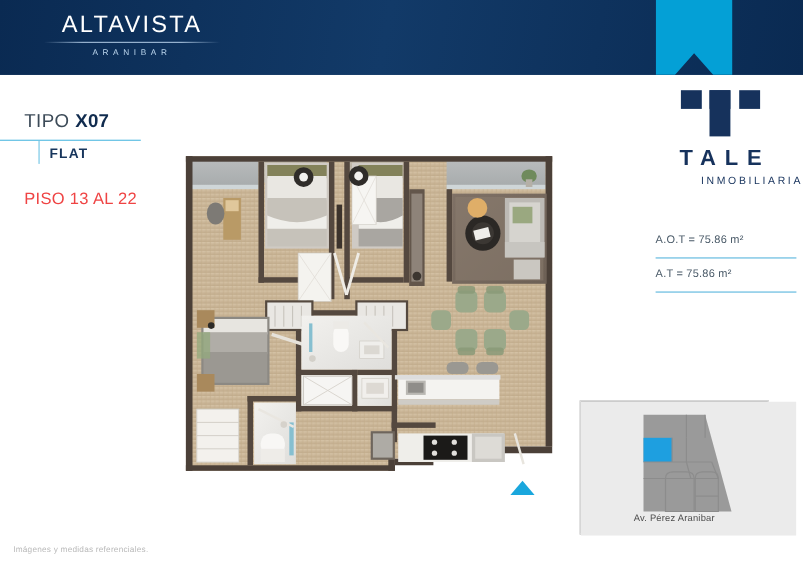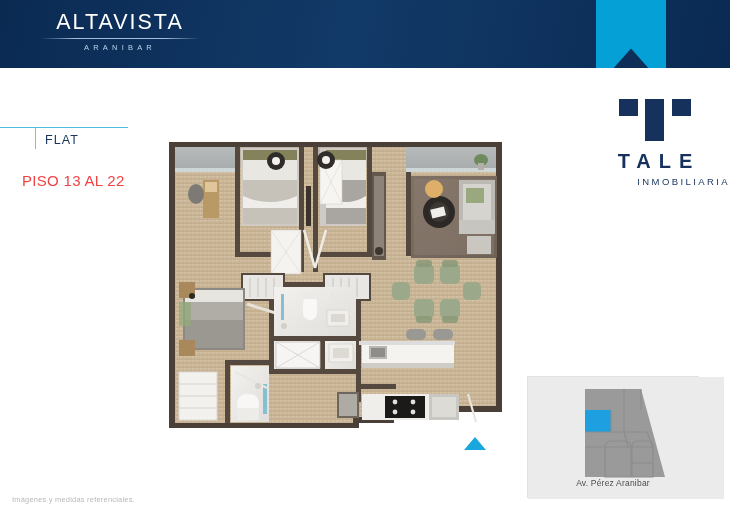--- a/index.html
+++ b/index.html
@@ -68,36 +68,36 @@
   .cyan-rule {
     position: absolute; left: 0px; top: 127px;
     width: 128px; height: 1.4px; background: #4fb9e0;
   }
   .cyan-tick {
     position: absolute; left: 35px; top: 128px;
     width: 1.4px; height: 21px; background: #6ec3e4;
   }
   .flat-label {
     position: absolute; left: 45px; top: 133px;
-    font-size: 12.5px; font-weight: 400; letter-spacing: 1.1px;
+    font-size: 12.5px; font-weight: 700; letter-spacing: 1.1px;
     color: #17355c;
   }
   .piso-label {
     position: absolute; left: 22px; top: 172px;
     font-size: 15px; color: #ef4444; letter-spacing: 0.3px;
     white-space: nowrap;
   }
 
   .footnote {
     position: absolute; left: 12px; top: 495px;
     font-size: 7.5px; color: #b9b9b9; letter-spacing: 0.2px;
   }
 
   
-  .tale-logo { position: absolute; left: 580px; top: 99px; width: 150px; }
+  .tale-logo { position: absolute; left: 580px; top: 82px; width: 150px; }
   .tale-mark { position: relative; width: 72px; height: 42px; margin: 0 auto; }
   .tale-sq {
     position: absolute; top: 0; width: 19px; height: 17px; background: #16325c;
   }
   .tale-sq.a { left: 0; }
   .tale-sq.b { left: 26px; }
   .tale-sq.c { left: 53px; }
   .tale-stem {
     position: absolute; left: 26px; top: 0; width: 19px; height: 42px; background: #16325c;
   }
@@ -115,21 +115,21 @@
   
   .areas { position: absolute; left: 596px; top: 213px; width: 128px; }
   .area-row { font-size: 10px; color: #4a5a68; letter-spacing: 0.2px; white-space: nowrap; }
   .area-row.first { padding-bottom: 10px; }
   .area-sep { height: 1px; background: #59b5dd; width: 128px; }
   .area-row.second { padding-top: 9px; }
   .area-sep-bottom { margin-top: 10px; height: 1px; background: #59b5dd; width: 128px; }
 
   
   .keyplan {
-    position: absolute; left: 527px; top: 376px;
+    position: absolute; left: 527px; top: 364px;
     width: 172px; height: 122px;
     background: #a3a3a3; border: 1px solid #e2e2e2;
   }
   .keyplan-svg { position: absolute; left: 0; top: 0; }
   .keyplan-caption {
     position: absolute; left: 0; bottom: 9px; width: 100%;
     text-align: center; font-size: 8.5px; color: #4c4c4c; letter-spacing: 0.2px;
   }
 
   
@@ -156,20 +156,23 @@
   <div class="header-band">
     <div class="brand-block">
       <div class="brand-main">ALTAVISTA</div>
       <div class="brand-rule"></div>
       <div class="brand-sub">ARANIBAR</div>
     </div>
     <div class="ribbon"></div>
   </div>
   <div class="ribbon-notch"></div>
 
+  <div class="tipo-line">
+    <span>TIPO </span><b>X07</b>
+  </div>
   <div class="cyan-rule"></div>
   <div class="cyan-tick"></div>
   <div class="flat-label">FLAT</div>
   <div class="piso-label">PISO 13 AL 22</div>
 
   <div class="floorplan">
     <svg class="fp-svg" width="345" height="305" viewBox="0 0 345 305">
       <defs>
         <linearGradient id="woodG" x1="0" y1="0" x2="0.25" y2="1">
           <stop offset="0%" stop-color="#d9c8ac"></stop>
@@ -440,20 +443,26 @@
     <div class="tale-mark">
       <span class="tale-sq a"></span>
       <span class="tale-sq b"></span>
       <span class="tale-sq c"></span>
       <span class="tale-stem"></span>
     </div>
     <div class="tale-word">TALE</div>
     <div class="tale-sub">INMOBILIARIA</div>
   </div>
 
+  <div class="areas">
+    <div class="area-row first">A.O.T = 75.86 m²</div>
+    <div class="area-sep"></div>
+    <div class="area-row second">A.T = 75.86 m²</div>
+    <div class="area-sep-bottom"></div>
+  </div>
 
   <div class="keyplan">
     <svg class="keyplan-svg" width="196" height="122" viewBox="0 0 196 122">
       <rect x="0" y="0" width="196" height="122" fill="#ebebeb"></rect>
 
       <path d="M57 12 H113 L137 100 H57 Z" fill="#9a9a9a"></path>
 
       <rect x="57" y="33" width="26" height="22" fill="#1e9fe0"></rect>
 
       <g stroke="#8c8c8c" stroke-width="1.1" fill="none">

